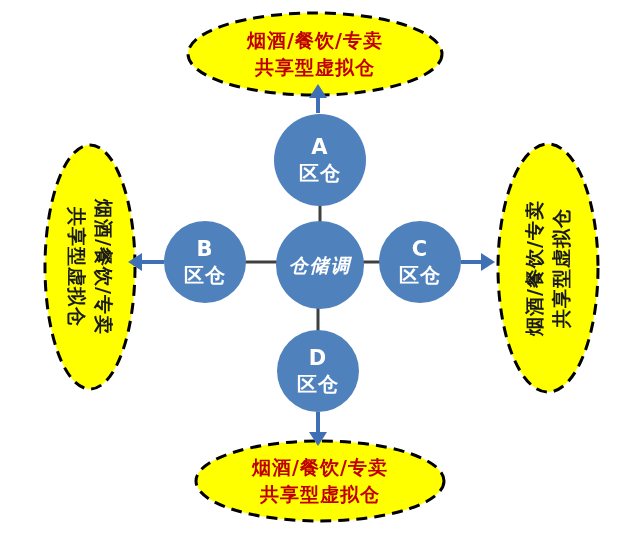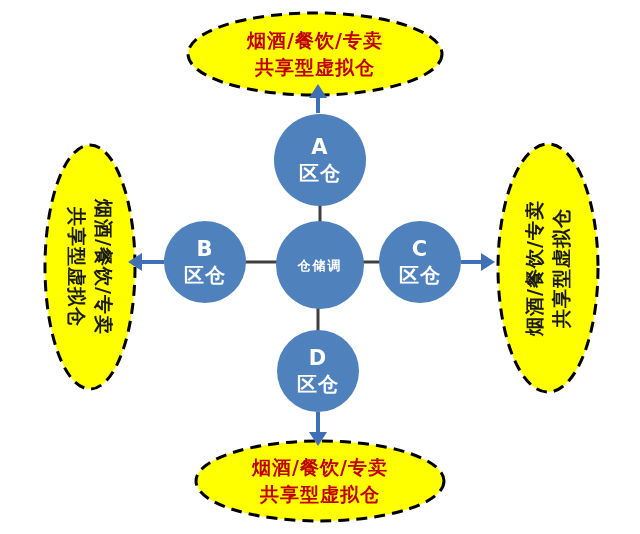--- a/index.html
+++ b/index.html
@@ -28,21 +28,21 @@
     flex-direction: column;
     align-items: center;
     justify-content: center;
     text-align: center;
     font-weight: bold;
     line-height: 26px;
     font-size: 20px;
     letter-spacing: 1px;
   }
   .node .letter { font-size: 21px; }
-  .node.hub { font-size: 13px; line-height: 25px; letter-spacing: 2px; }
+  .node.hub { font-size: 19px; line-height: 25px; letter-spacing: 2px; font-style: italic; }
   
   .etext {
     position: absolute;
     display: flex;
     flex-direction: column;
     align-items: center;
     justify-content: center;
     text-align: center;
     font-weight: bold;
     font-size: 19px;

